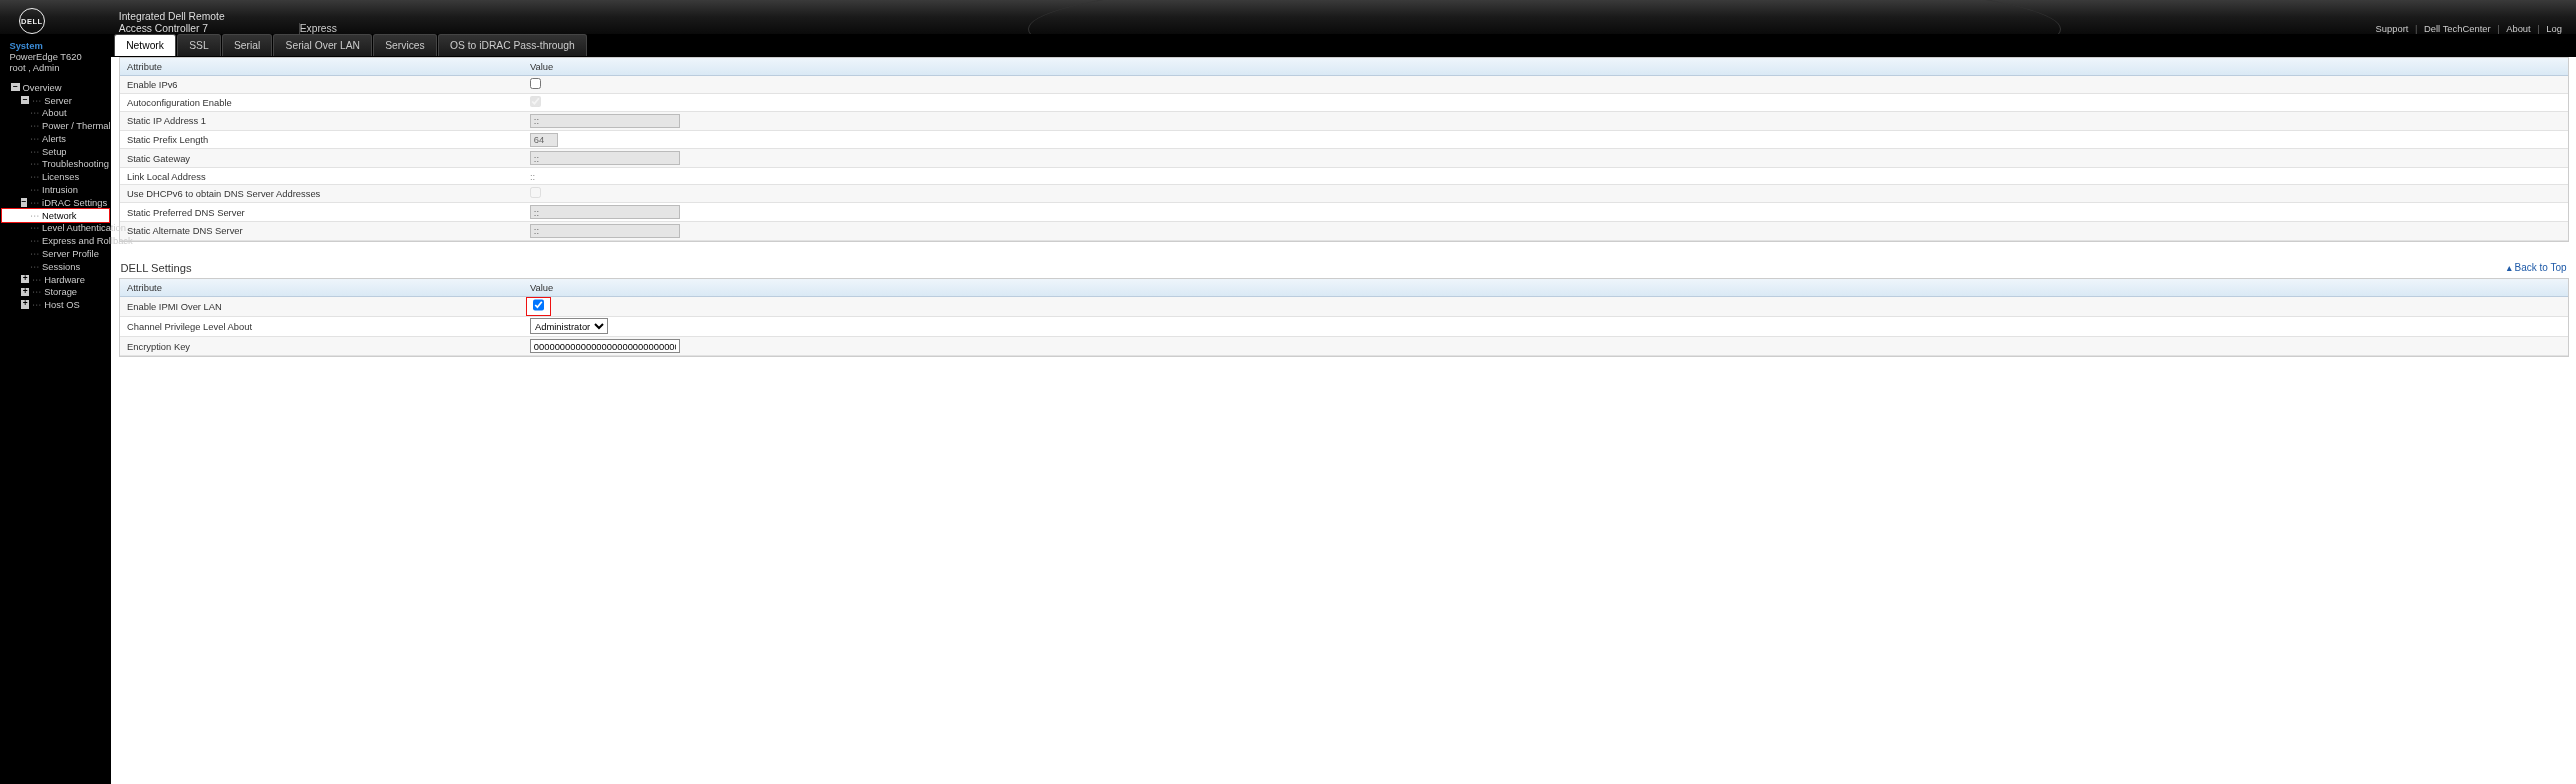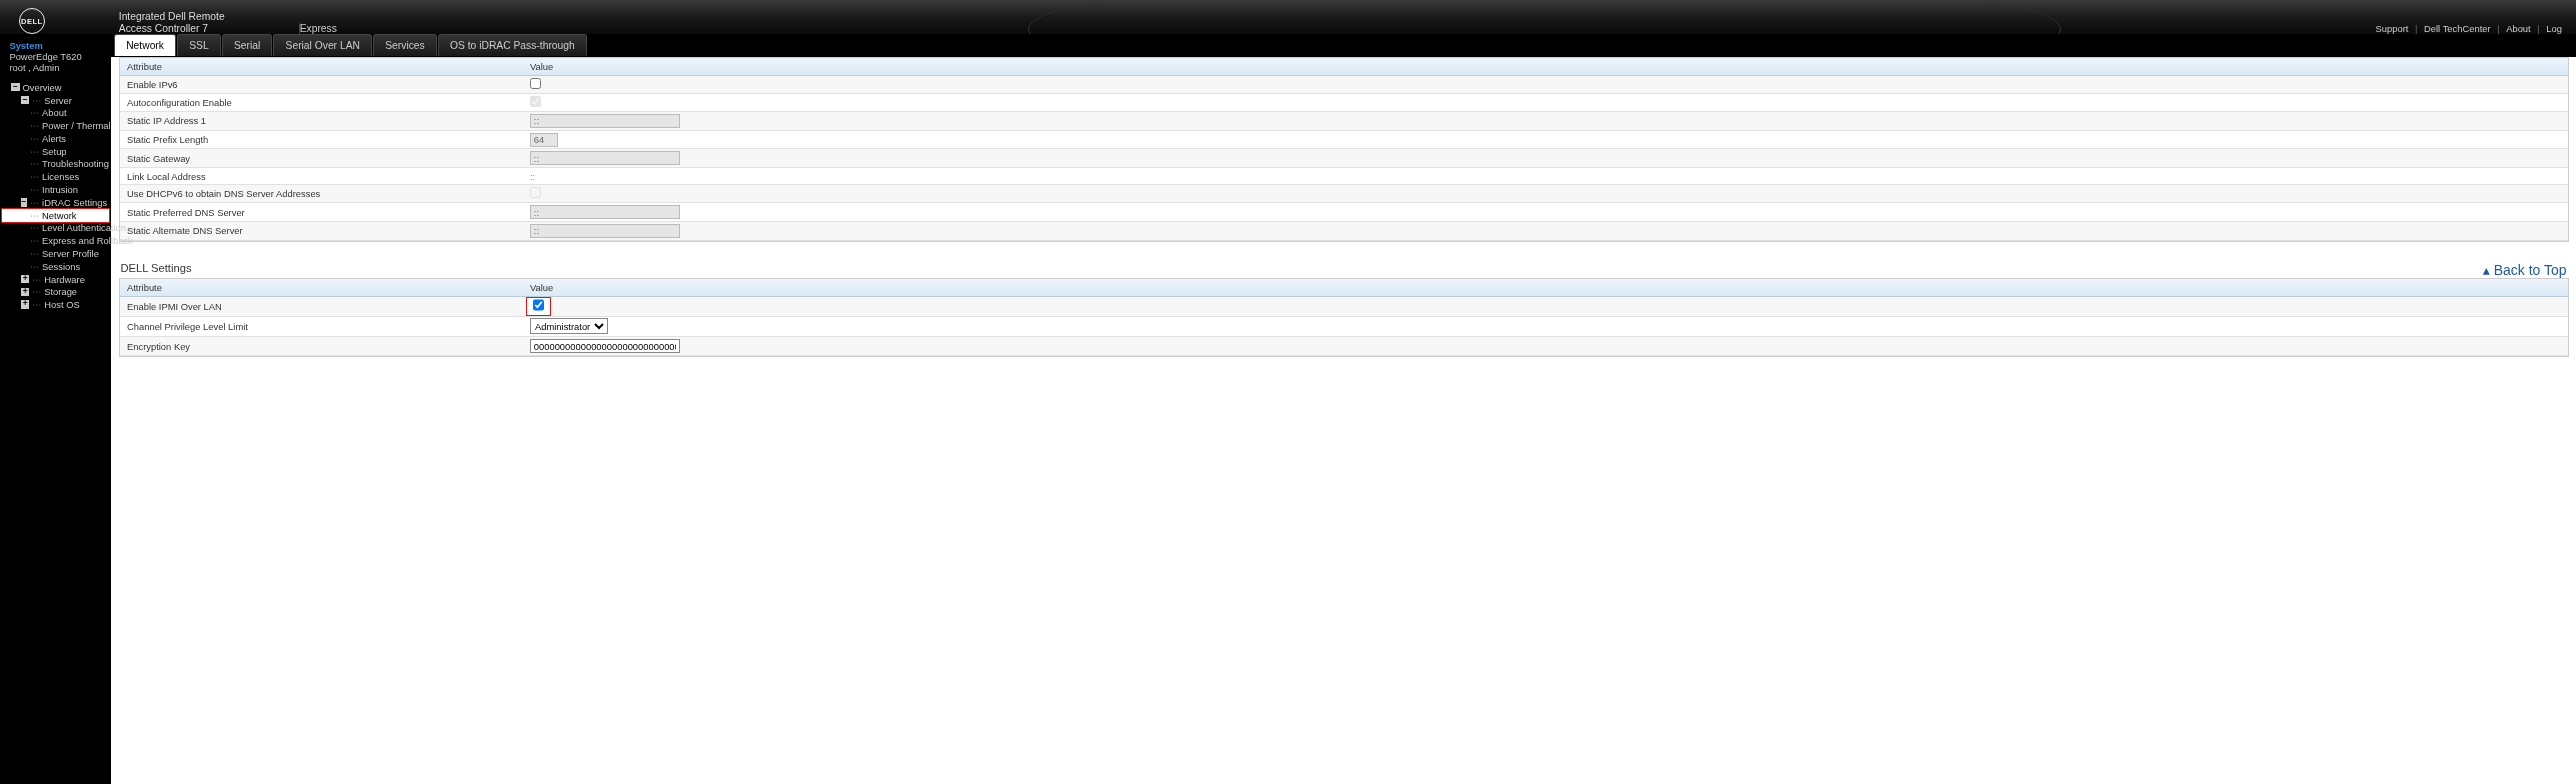--- a/index.html
+++ b/index.html
@@ -34,21 +34,21 @@
 .tree-item.lvl2{padding-left:19px;}
 .tree-item.lvl3{padding-left:28px;}
 .tree-item.selected{background:#fff;}
 .tree-item.selected .lbl{color:#000;}
 .tree-item.hl-red{outline:1.9px solid #e11; outline-offset:-0.9px;}
 
 
 .content{flex:1; background:#ffffff; padding:0 7.5px 9.4px 7.5px; overflow:auto;}
 .panel{margin-bottom:13px;}
 .section-head{font-size:11.2px;color:#333;padding:7.5px 1.9px 3.7px 1.9px;}
-.section-head .backtop{float:right;color:#1e5aa8;font-size:14px;cursor:pointer;}
+.section-head .backtop{float:right;color:#1e5aa8;font-size:10px;cursor:pointer;}
 .section-head .backtop::before{content:"▴ ";}
 
 .grid{border:0.9px solid #ccc;}
 .grid .hdr{display:flex;background:linear-gradient(#eef5fb,#dae9f5);border-bottom:0.9px solid #bcd;}
 .grid .hdr > div{padding:2.8px 7.5px;font-size:9.4px;color:#333;}
 .col-attr{width:403px;}
 .col-val{flex:1;}
 .grid .row{display:flex;border-bottom:0.9px solid #e2e2e2;align-items:center;min-height:17px;}
 .grid .row:nth-child(even){background:#f7f7f7;}
 .grid .row > div{padding:1.9px 7.5px;font-size:9.4px;}
@@ -244,21 +244,21 @@
         </div>
         <div class="row">
           <div class="col-attr">Enable IPMI Over LAN</div>
           <div class="col-val" style="padding:0 3.7px;">
             <span class="check-cell-hl">
               <input type="checkbox" checked="" style="">
             </span>
           </div>
         </div>
         <div class="row">
-          <div class="col-attr">Channel Privilege Level Limit</div>
+          <div class="col-attr">Channel Privilege Level About</div>
           <div class="col-val">
             <select class="sel">
               <option>Administrator</option>
             </select>
           </div>
         </div>
         <div class="row">
           <div class="col-attr">Encryption Key</div>
           <div class="col-val"><input type="text" class="en" value="0000000000000000000000000000000000000000" style=""></div>
         </div>

